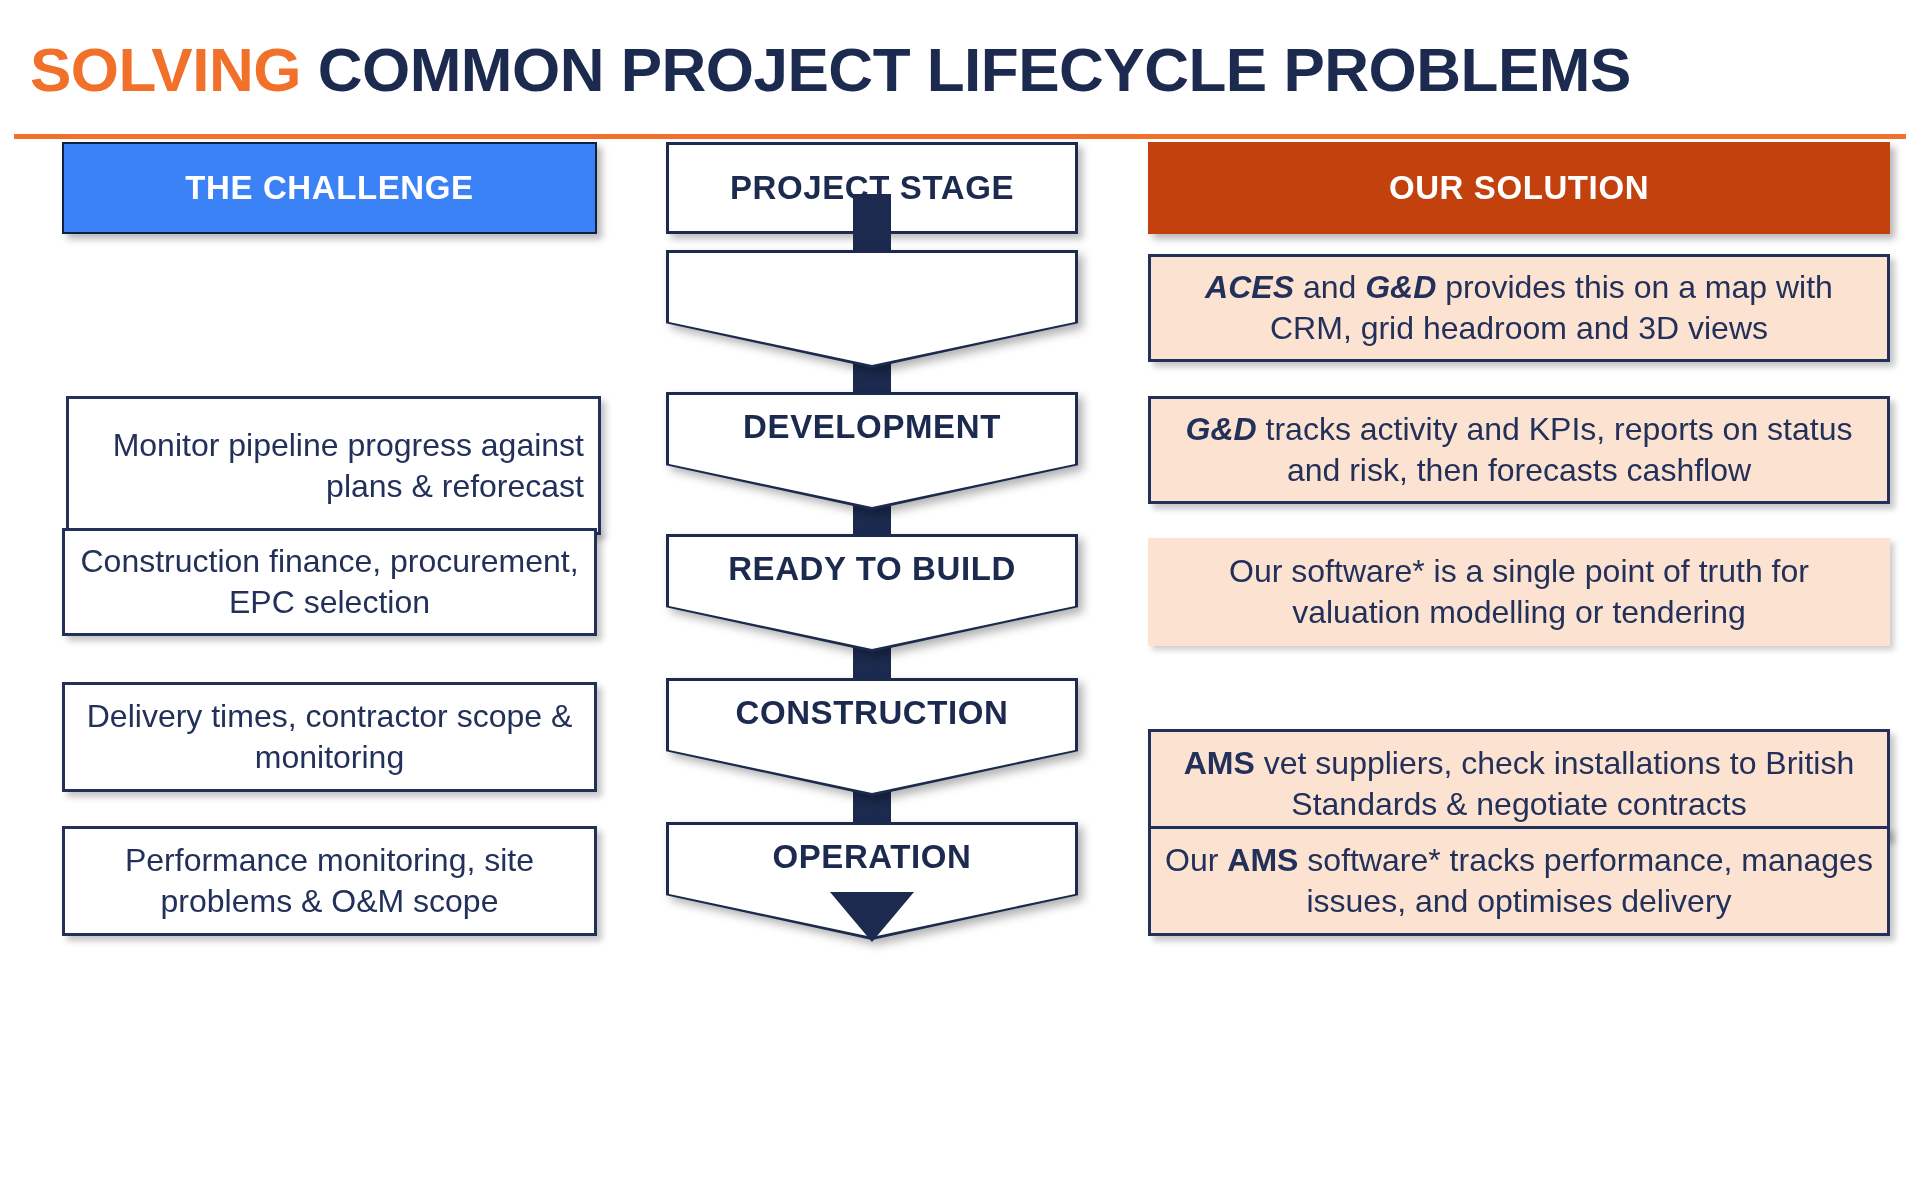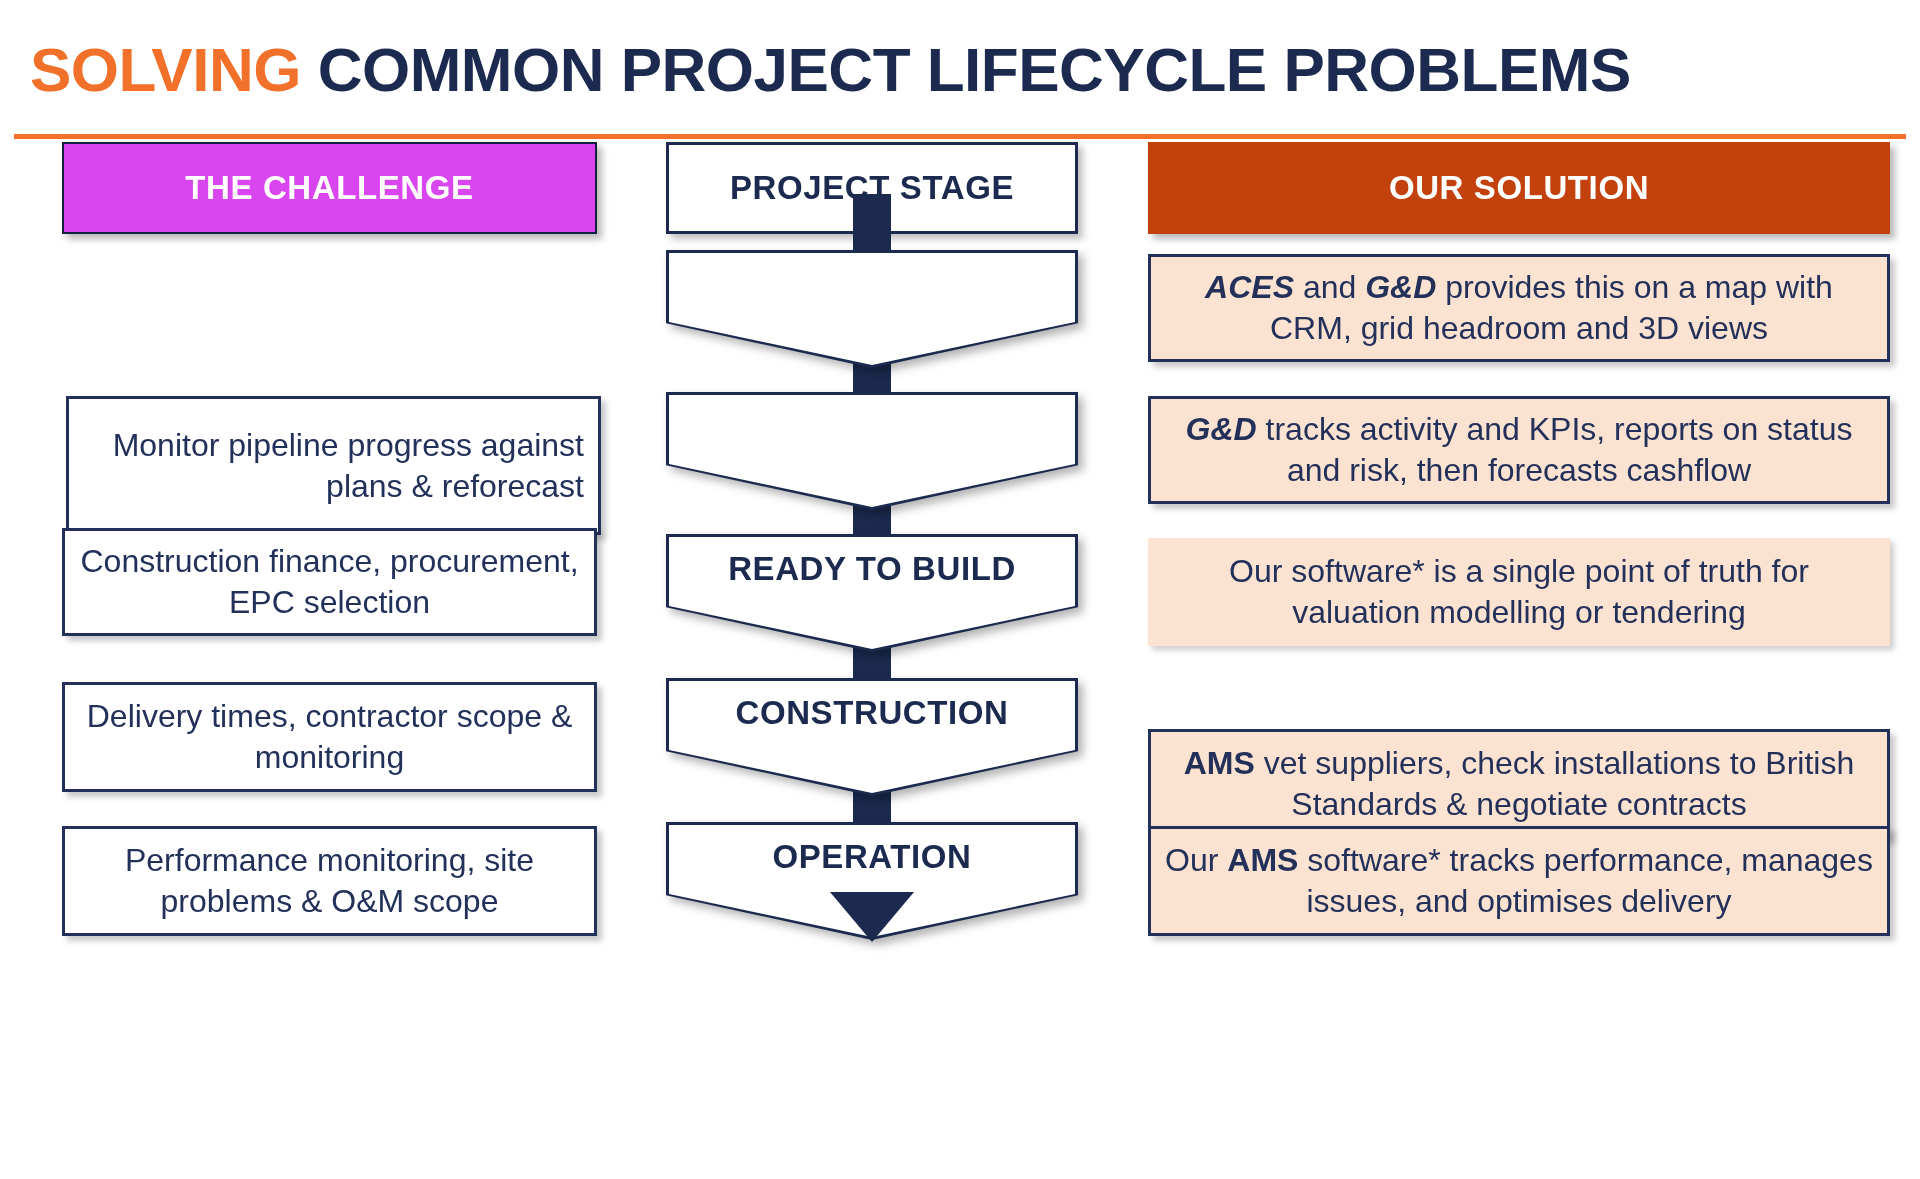--- a/index.html
+++ b/index.html
@@ -64,21 +64,21 @@
     height: 92px;
     display: flex;
     align-items: center;
     justify-content: center;
     font-size: 33px;
     font-weight: bold;
     letter-spacing: 0.6px;
     box-sizing: border-box;
   }
   .hdr-challenge {
-    background: #d946ef;
+    background: #3b82f6;
     color: #ffffff;
     border: 2px solid #11203f;
     box-shadow: 5px 5px 7px rgba(0,0,0,0.28);
   }
   .hdr-stage {
     background: #ffffff;
     color: #1b2a4e;
     border: 3px solid #1b2a4e;
     box-shadow: 5px 5px 7px rgba(0,0,0,0.25);
   }
@@ -203,20 +203,21 @@
     </div>
   </div>
 
   <div class="col-stage" id="stage-column" style="top:0;height:1047px;">
       <div class="spine" style="top: 62px; height: 702px;"></div>
       <div class="chev" style="top: 118px; left: 0px;">
         <div class="shape"></div>
       </div>
       <div class="chev" style="top: 260px; left: 0px;">
         <div class="shape"></div>
+        <span class="lbl">DEVELOPMENT</span>
       </div>
       <div class="chev" style="top: 402px; left: 0px;">
         <div class="shape"></div>
         <span class="lbl">READY TO BUILD</span>
       </div>
       <div class="chev" style="top: 546px; left: 0px;">
         <div class="shape"></div>
         <span class="lbl">CONSTRUCTION</span>
       </div>
       <div class="chev" style="top: 690px; left: 0px;">

